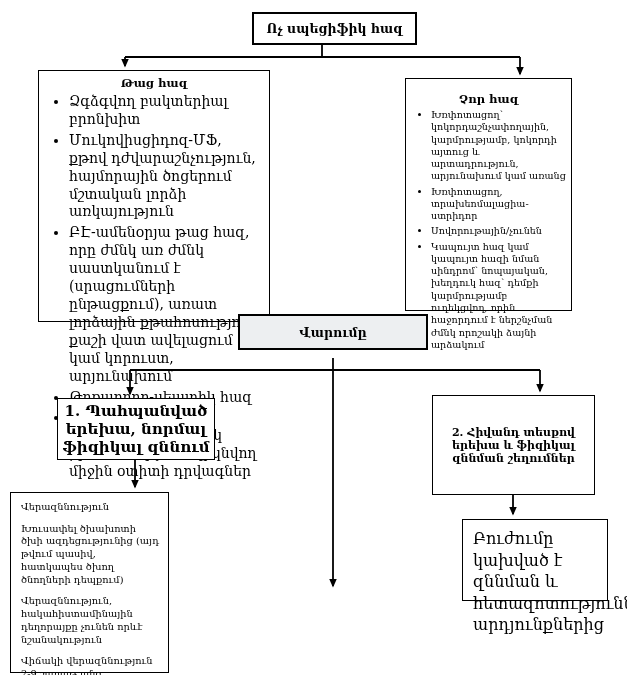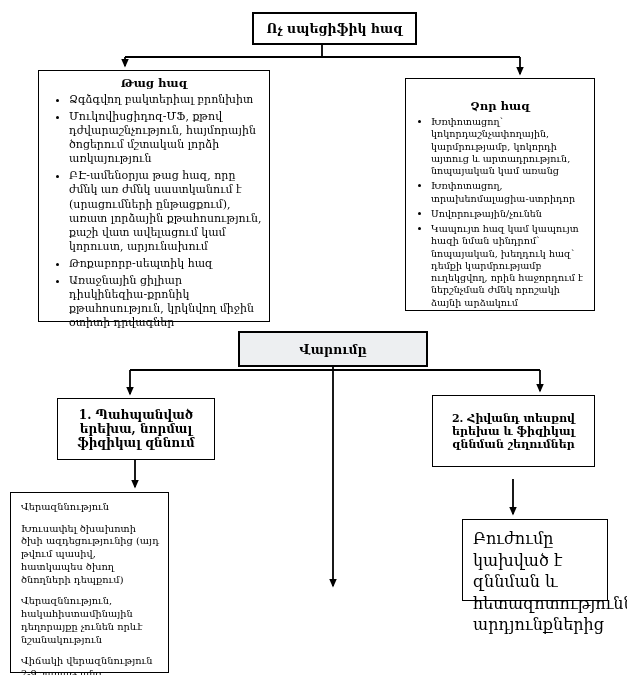--- a/index.html
+++ b/index.html
@@ -41,52 +41,52 @@
     width: 165px; height: 33px;
     font-size: 12.5px;
   }
   .wet-box {
     left: 38px; top: 70px;
     width: 232px; height: 252px;
     padding: 5px 6px 4px 6px;
   }
   .dry-box {
     left: 405px; top: 78px;
-    width: 190px; height: 233px;
-    padding: 20px 5px 4px 5px;
+    width: 167px; height: 233px;
+    padding: 13px 5px 4px 5px;
   }
   .cough-title {
     text-align: center;
     font-weight: bold;
     font-size: 11.5px;
     margin: 0 0 3px 0;
   }
   .cough-list {
     margin: 0;
     padding: 0 0 0 24px;
-    font-size: 11px;
+    font-size: 14px;
     line-height: 1.28;
   }
   .cough-list li { margin: 0 0 3px 0; }
   .dry-box .cough-list { padding-left: 20px; font-size: 9.6px; }
   .management-box {
-    left: 238px; top: 331px;
+    left: 238px; top: 314px;
     width: 190px; height: 36px;
     background: #edeff1;
     font-size: 12.5px;
   }
   .branch1-box {
     left: 57px; top: 398px;
     width: 158px; height: 62px;
-    font-size: 12px;
+    font-size: 15px;
     padding: 4px;
   }
   .branch2-box {
     left: 432px; top: 395px;
-    width: 163px; height: 72px;
+    width: 163px; height: 100px;
     font-size: 11px;
     padding: 4px;
   }
   .followup-box {
     left: 10px; top: 492px;
     width: 159px; height: 181px;
     padding: 8px 8px 4px 10px;
     font-size: 9.8px;
     line-height: 1.3;
   }
@@ -137,21 +137,21 @@
       <li>Մուկովիսցիդոզ-ՄՖ, քթով դժվարաշնչություն, հայմորային ծոցերում մշտական լորձի առկայություն</li>
       <li>ԲԷ-ամենօրյա թաց հազ, որը ժմնկ առ ժմնկ սաստկանում է (սրացումների ընթացքում), առատ լորձային քթահոսություն, քաշի վատ ավելացում կամ կորուստ, արյունախում</li>
       <li>Թոքաբորբ-սեպտիկ հազ</li>
       <li>Առաջնային ցիլիար դիսկինեզիա-քրոնիկ քթահոսություն, կրկնվող միջին օտիտի դրվագներ</li>
     </ul>
   </div>
 
   <div class="box thin dry-box">
     <div class="cough-title">Չոր հազ</div>
     <ul class="cough-list">
-      <li>Խռփոտացող՝ կոկորդաշնչափողային, կարմրությամբ, կոկորդի այտուց և արտադրություն, նոպայական կամ առանց</li>
+      <li>Խռփոտացող՝ կոկորդաշնչափողային, կարմրությամբ, կոկորդի այտուց և արտադրություն, արյունախում կամ առանց</li>
       <li>Խռփոտացող, տրախեոմալացիա-ստրիդոր</li>
       <li>Սովորութային/չունեն</li>
       <li>Կապույտ հազ կամ կապույտ հազի նման սինդրոմ՝ նոպայական, խեղդուկ հազ՝ դեմքի կարմրությամբ ուղեկցվող, որին հաջորդում է ներշնչման ժմնկ որոշակի ձայնի արձակում</li>
     </ul>
   </div>
 
   <div class="box management-box center-label">
     <span>Վարումը</span>
   </div>
 

